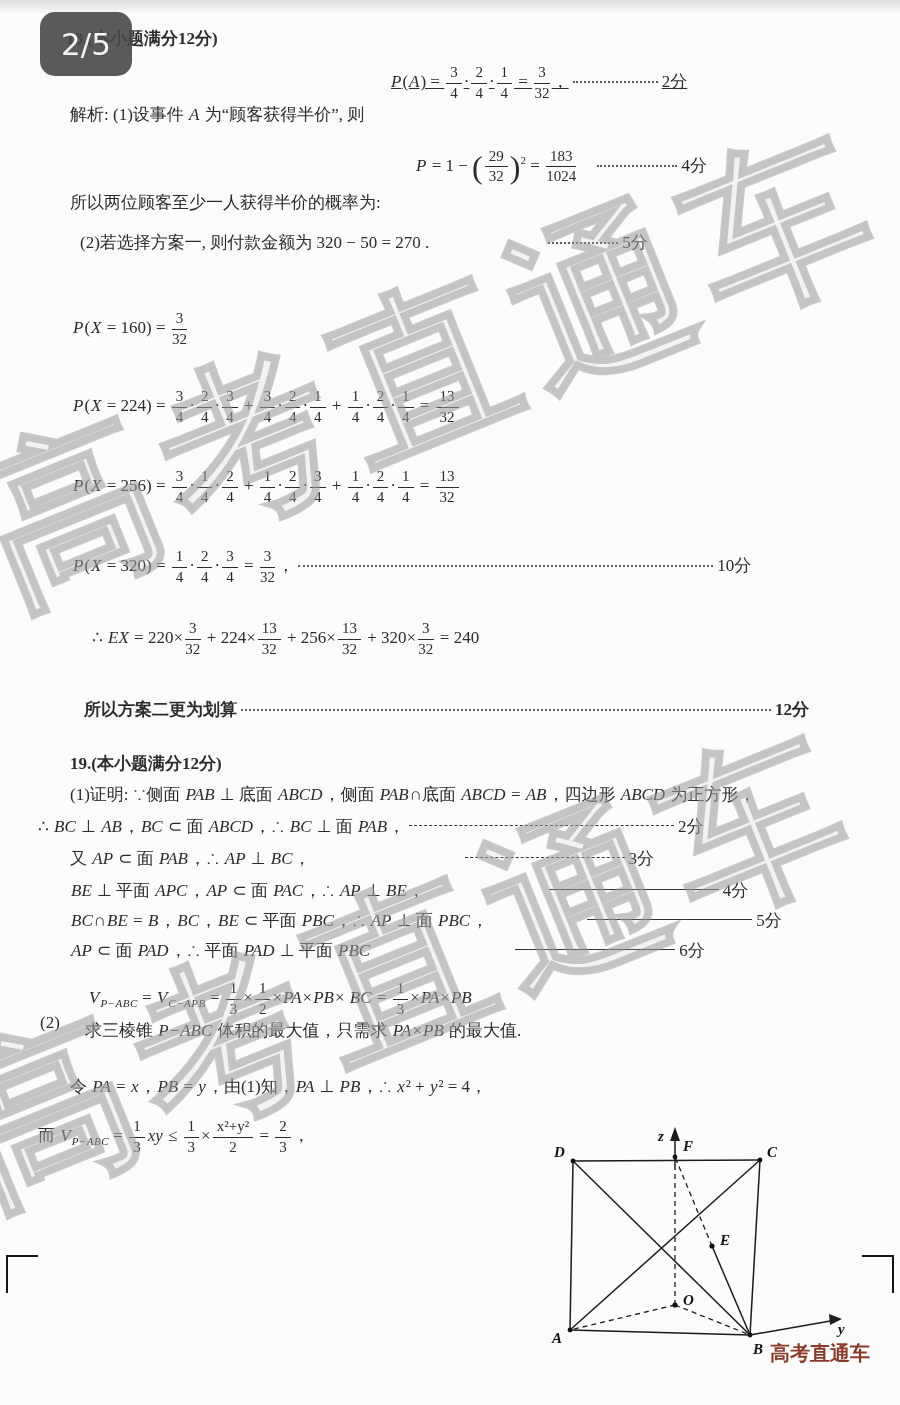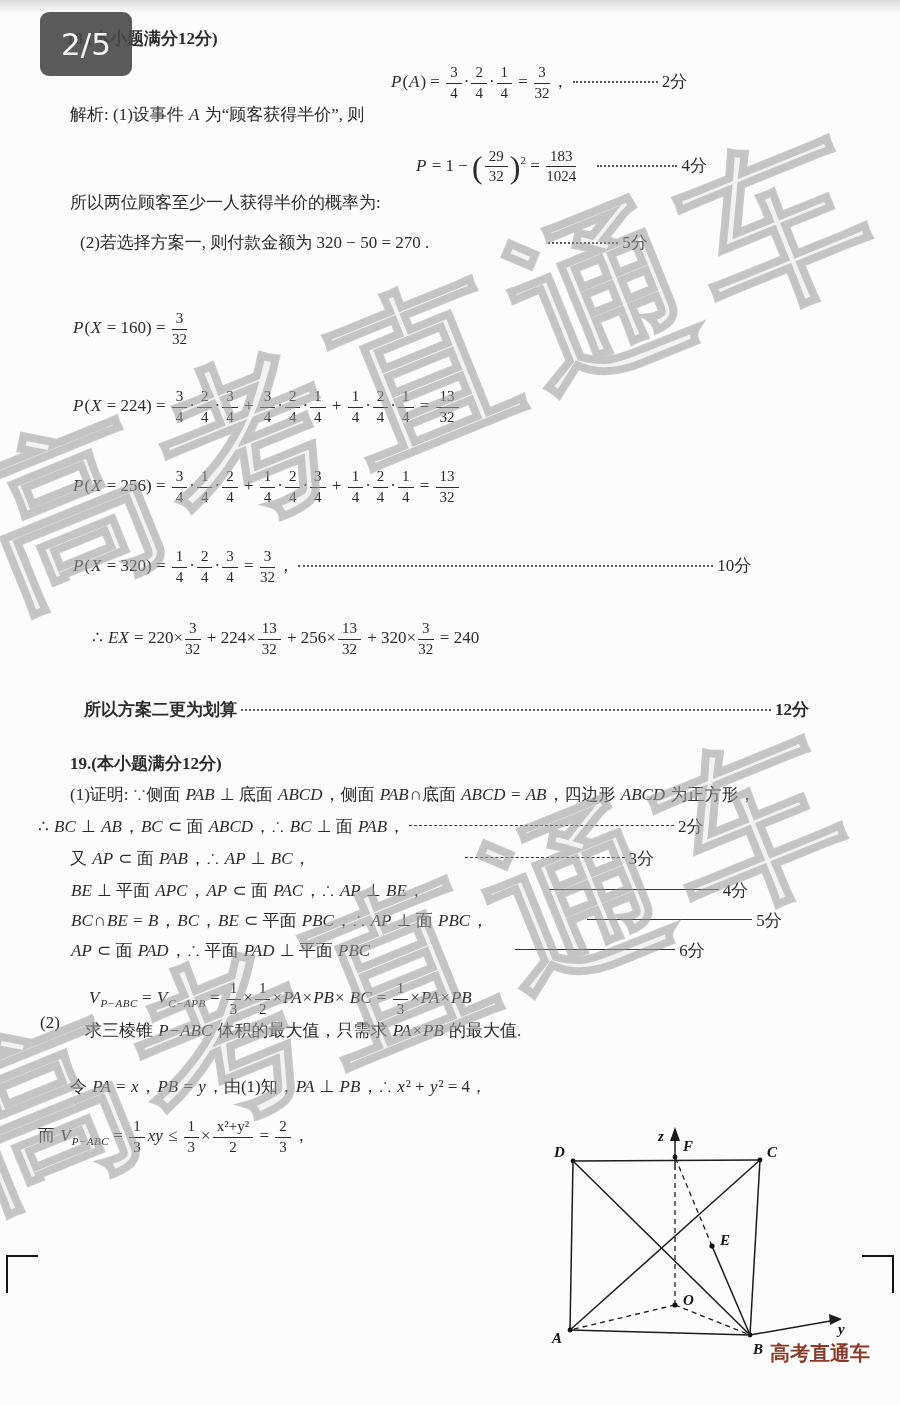--- a/index.html
+++ b/index.html
@@ -1,20 +1,20 @@
 <!DOCTYPE html>
 <html><head>
 <meta charset="utf-8">
 <style>
   html,body{margin:0;padding:0;}
   body{width:900px;height:1405px;position:relative;background:#e9e9e9;font-family:"Liberation Serif",serif;}
   .page{position:absolute;inset:0;background:linear-gradient(#dcdcdc 0,#fcfcfc 14px,#fcfcfc 100%);color:#2b2b2b;overflow:hidden;}
 
   .badge{position:absolute;left:40px;top:12px;width:92px;height:64px;background:rgba(72,72,72,.9);
-         border-radius:9px;color:#f4f4f4;font-size:31px;display:flex;align-items:center;justify-content:center;
+         border-radius:15px;color:#f4f4f4;font-size:31px;display:flex;align-items:center;justify-content:center;
          font-family:"DejaVu Sans",sans-serif;z-index:7;}
 
   .line{position:absolute;font-size:17px;line-height:40px;white-space:nowrap;z-index:3;}
   .textline{line-height:26px;}
   .bold{font-weight:700;}
 
   .t{display:inline;}
   .t.i{font-style:italic;padding:0 1px;}
   .fr{display:inline-flex;flex-direction:column;align-items:center;vertical-align:middle;margin:0 2px;line-height:1.05;font-size:15px;}
   .fr .n{padding:0 4px 2px;border-bottom:1.3px solid #2b2b2b;}
@@ -47,21 +47,21 @@
 <body>
 
 <div class="page">
 
   <div class="wm wm1">高考直通车</div>
   <div class="wm wm2">高考直通车</div>
 
   <div class="badge">2/5</div>
 
   <div class="line textline bold" style="left:66px;top:26px;"><span class="t">18.(本小题满分12分)</span></div>
-  <div class="line" style="left:390px;top:62px;"><span class="t i">P</span><span class="t">(</span><span class="t i">A</span><span class="t">) = </span><span class="fr">
+  <div class="line" style="left:390px;top:62px;text-decoration:underline;"><span class="t i">P</span><span class="t">(</span><span class="t i">A</span><span class="t">) = </span><span class="fr">
         <span class="n">3</span>
         <span class="d">4</span>
       </span><span class="t">·</span><span class="fr">
         <span class="n">2</span>
         <span class="d">4</span>
       </span><span class="t">·</span><span class="fr">
         <span class="n">1</span>
         <span class="d">4</span>
       </span><span class="t"> = </span><span class="fr">
         <span class="n">3</span>

